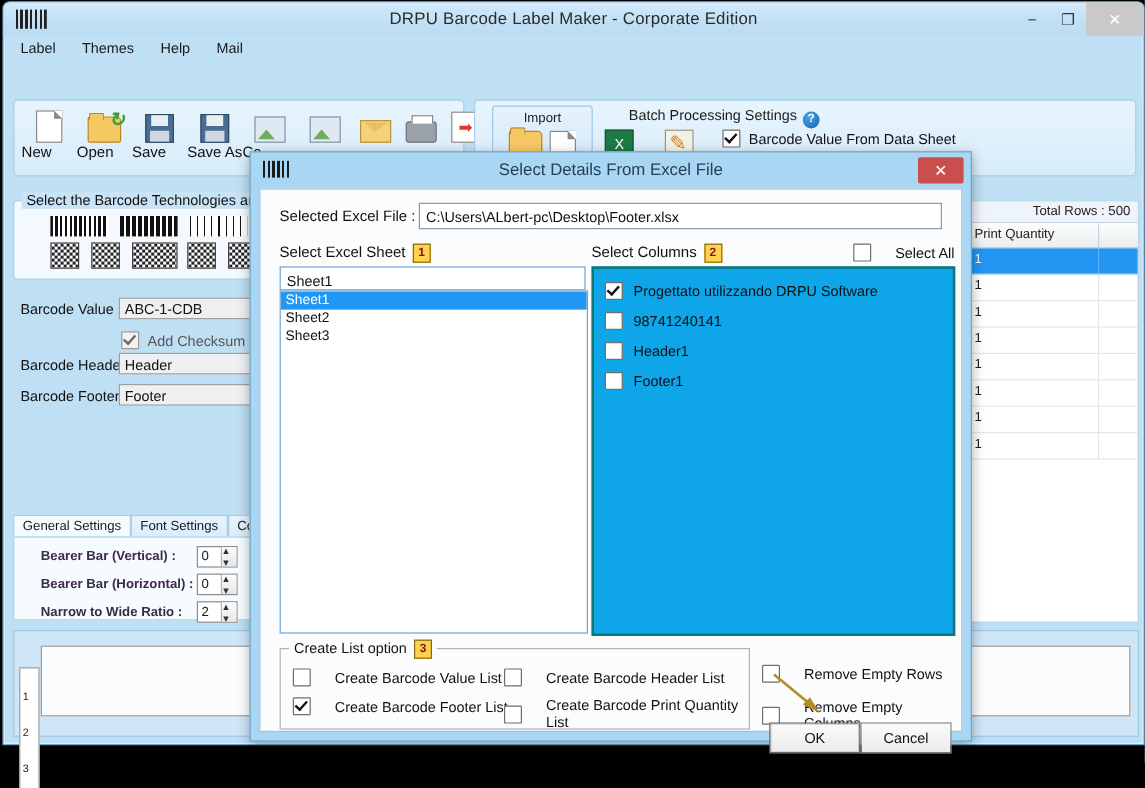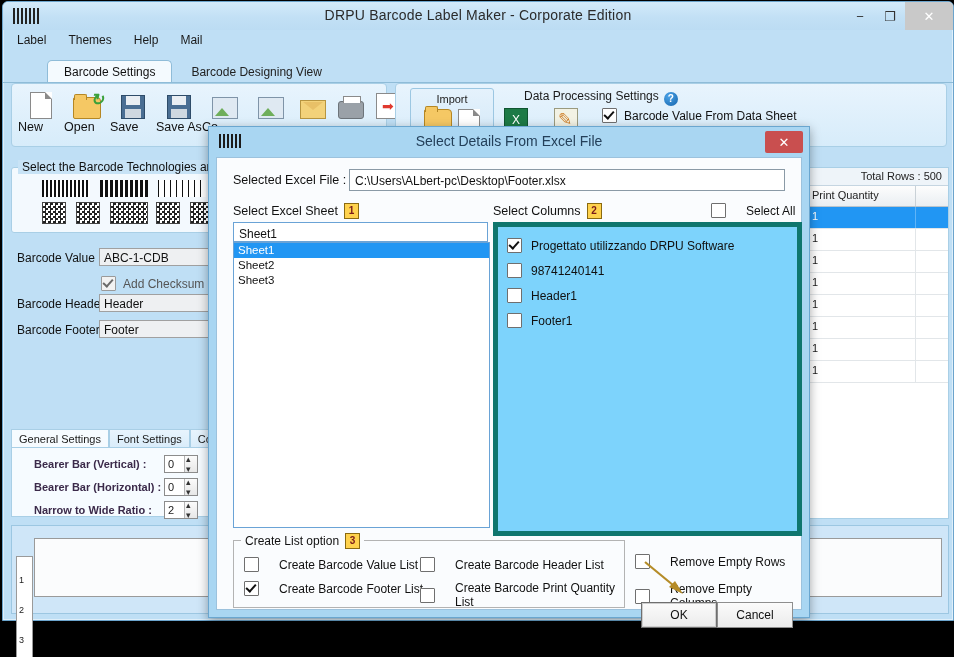--- a/index.html
+++ b/index.html
@@ -177,21 +177,21 @@
   .lbl{position:absolute;font-size:12.5px;color:#111;}
   .num-badge{display:inline-block;width:13px;height:14px;background:#ffd24d;border:1px solid #8a6a10;
      color:#7a1a1a;font-size:10px;font-weight:bold;text-align:center;line-height:13px;margin-left:6px;vertical-align:1px;}
   .inp{
     position:absolute;background:#fff;border:1px solid #8a9aa6;height:22px;box-sizing:border-box;
     font-size:12px;padding:2px 5px;color:#111;line-height:18px;
   }
   .listbox{position:absolute;background:#fff;border:1px solid #6aa3d6;overflow:hidden;}
   .li{height:14px;font-size:11.5px;padding:1px 0 0 4px;color:#111;}
   .li.sel{background:#2196f3;color:#fff;}
-  .colbox{position:absolute;background:#7dd3fc;border:5px solid #0f766e;overflow:hidden;}
+  .colbox{position:absolute;background:#0ea5e9;border:2px solid #0f766e;overflow:hidden;}
   .colrow{display:flex;align-items:center;gap:9px;height:25px;padding-left:9px;font-size:12px;color:#111;}
 
   .fieldset{position:absolute;border:1px solid #b3b3b3;}
   .fieldset .fl{position:absolute;left:7px;top:-8px;background:#fafcfe;padding:0 4px;font-size:12px;color:#111;}
 
   .ckline{display:flex;align-items:center;gap:20px;font-size:12px;color:#111;position:absolute;}
 
   .btn{
     position:absolute;height:24px;width:74px;background:linear-gradient(180deg,#fbfbfb,#ebebeb);
     border:1px solid #8e8e8e;font-size:12px;color:#111;display:flex;align-items:center;justify-content:center;
@@ -230,25 +230,20 @@
       </div>
     </div>
 
     <div class="menubar">
       <span class="menuitem">Label</span>
       <span class="menuitem">Themes</span>
       <span class="menuitem">Help</span>
       <span class="menuitem">Mail</span>
     </div>
 
-    <div class="tabstrip">
-      <div class="tab active">Barcode Settings</div>
-      <div class="tab plain">Barcode Designing View</div>
-      <div class="tabline"></div>
-    </div>
 
     <div class="content">
 
       <div class="group grp-left">
         <div class="toolbtn" style="left:6px;">
           <div class="ico">
               <span class="ic ic-page"></span>
             </div>
           <div class="lbl">New</div>
         </div>
@@ -302,21 +297,21 @@
 
       <div class="group grp-right">
         <div class="import-box">
           <div class="t">Import</div>
           <div style="display:flex;justify-content:center;gap:6px;margin-top:4px;">
             <span class="ic ic-folder"></span>
             <span class="ic ic-page"></span>
           </div>
         </div>
         <div class="bps-title">
-          <span>Data Processing Settings</span><span class="qmark">?</span>
+          <span>Batch Processing Settings</span><span class="qmark">?</span>
         </div>
         <div style="position:absolute;left:108px;top:24px;"><span class="ic ic-xl">X</span></div>
         <div style="position:absolute;left:158px;top:24px;"><span class="ic ic-pencil"></span></div>
         <div class="cb-row" style="left:206px;top:24px;">
           <span class="cbx ck"></span>
           <span>Barcode Value From Data Sheet</span>
         </div>
         <div class="cb-row" style="left:206px;top:44px;">
           <span class="cbx ck"></span>
           <span>Barcode Header From Data Sheet</span>

